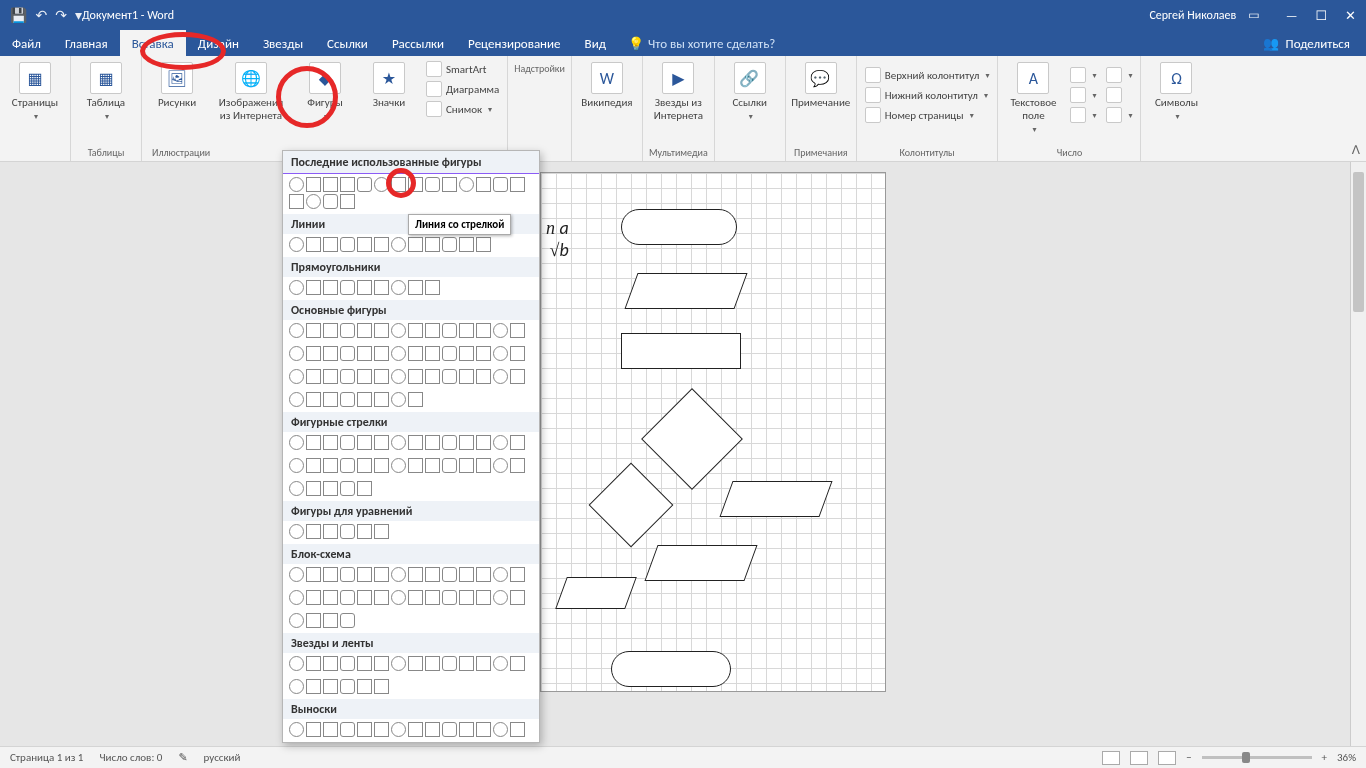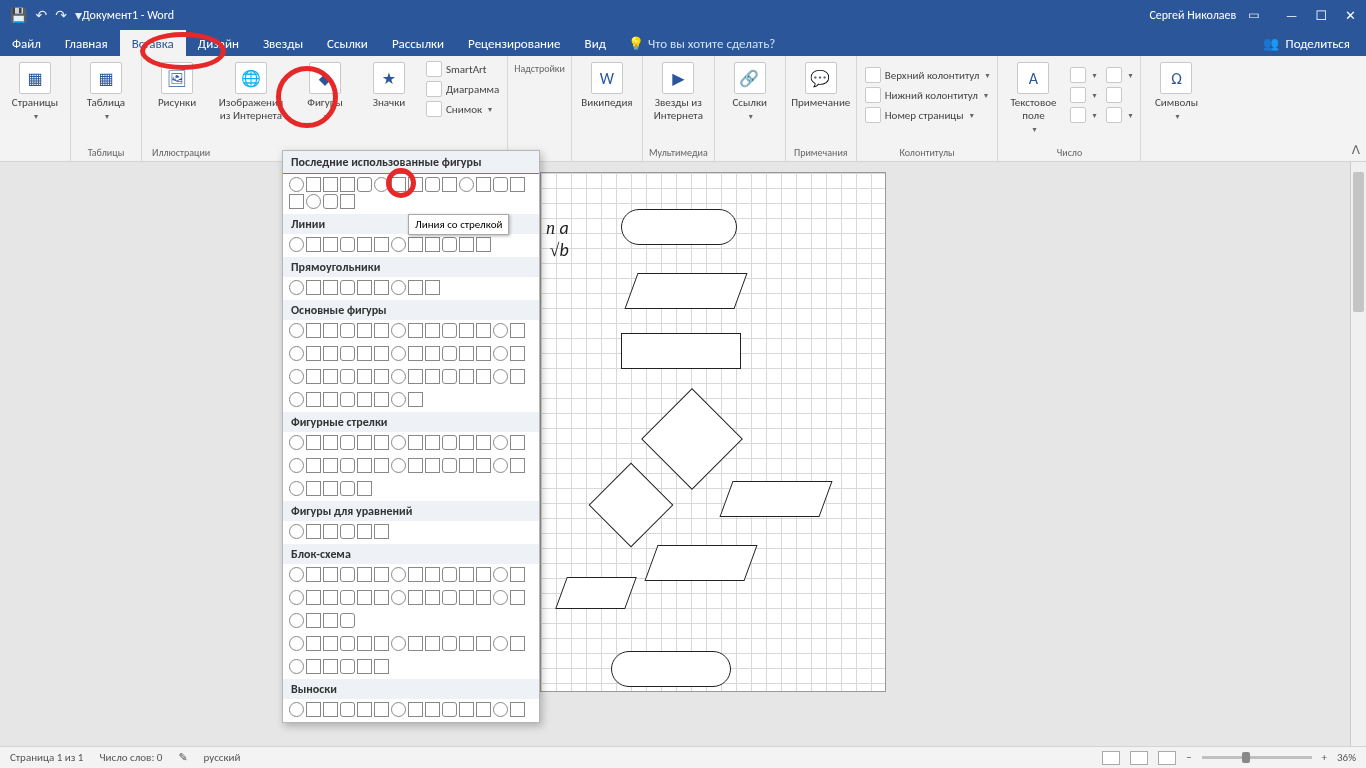--- a/index.html
+++ b/index.html
@@ -39,21 +39,21 @@
   .redcircle { position: absolute; border: 5px solid #e62828; border-radius: 50%; pointer-events: none; z-index: 50; }
 
   
   .shapes-panel { position: absolute; left: 282px; top: 150px; width: 258px; background: #fff; border: 1px solid #b6b6b6; box-shadow: 2px 3px 8px rgba(0,0,0,0.25); z-index: 40; font-size: 12px; }
   .sp-header { background: #eef2f7; color: #333; font-weight: bold; padding: 4px 8px; border-bottom: 1px solid #8b5cf6; font-size: 12px; }
   .sp-cat { background: #eef2f7; color: #333; font-weight: bold; padding: 3px 8px; font-size: 12px; }
   .sp-row { display: flex; flex-wrap: wrap; gap: 2px; padding: 3px 6px 5px 6px; }
   .sp-row .sh { width: 15px; height: 15px; border: 1px solid #888; background: #fff; cursor: pointer; font-size: 9px; display:flex; align-items:center; justify-content:center; color:#555; }
   .sh.round { border-radius: 3px; }
   .sh.circle { border-radius: 50%; }
-  .tooltip { position: absolute; left: 408px; top: 214px; background: #fff; border: 1px solid #aaa; padding: 3px 6px; font-size: 11px; box-shadow: 1px 1px 3px rgba(0,0,0,0.3); z-index: 60; }
+  .tooltip { position: absolute; left: 408px; top: 214px; background: #fff; border: 1px solid #aaa; padding: 3px 6px; font-size: 11px; box-shadow: 1px 1px 3px rgba(0,0,0,0.3); z-index: 60; font-weight: bold; }
 
   
   .docarea { position: absolute; left: 0; right: 0; top: 162px; bottom: 22px; background: #e6e6e6; overflow: hidden; text-align: right; }
   .page { position: absolute; left: 540px; top: 10px; width: 346px; height: 520px; background: #fff; border: 1px solid #999; }
   .page::before { content:""; position:absolute; inset:0;
     background-image: linear-gradient(#d8d8d8 1px, transparent 1px),
                       linear-gradient(90deg, #d8d8d8 1px, transparent 1px);
     background-size: 15px 15px; }
   .flowshape { position: absolute; background: #fff; border: 1.5px solid #222; }
   .roundshape { border-radius: 18px; }
@@ -488,20 +488,21 @@
         <div class="sh"></div>
         <div class="sh round circle"></div>
         <div class="sh"></div>
       </div>
       <div class="sp-row">
         <div class="sh round circle"></div>
         <div class="sh"></div>
         <div class="sh"></div>
         <div class="sh round"></div>
       </div>
+      <div class="sp-cat">Звезды и ленты</div>
       <div class="sp-row">
         <div class="sh round circle"></div>
         <div class="sh"></div>
         <div class="sh"></div>
         <div class="sh round"></div>
         <div class="sh"></div>
         <div class="sh"></div>
         <div class="sh round circle"></div>
         <div class="sh"></div>
         <div class="sh"></div>

